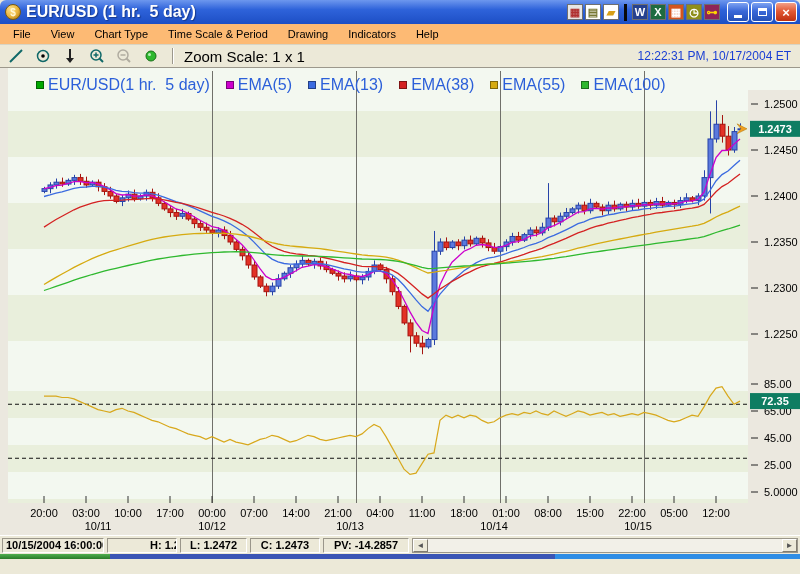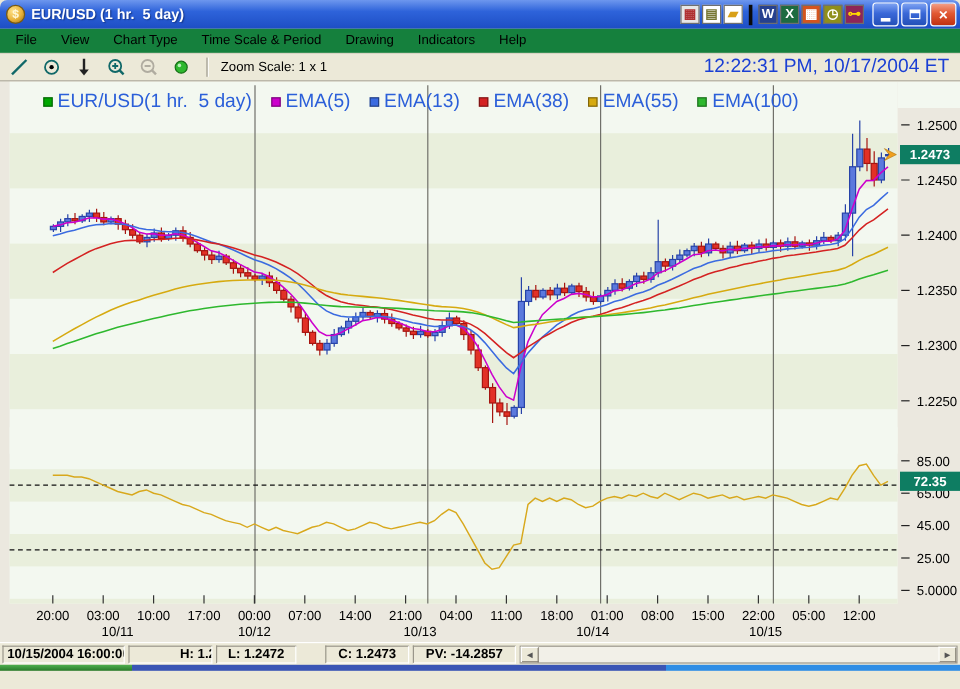--- a/index.html
+++ b/index.html
@@ -5,43 +5,43 @@
   * { box-sizing: border-box; margin: 0; padding: 0; }
   html,body { width:800px; height:574px; overflow:hidden; font-family:"Liberation Sans",sans-serif; background:#ece9d8; }
   .window { position:relative; width:800px; height:574px; }
 
   
   .titlebar { height:24px; background:linear-gradient(180deg,#6d97ee 0%,#2e63da 40%,#1d4ec4 100%);
     display:flex; align-items:center; padding:0 3px 0 5px; border-radius:6px 6px 0 0; }
   .app-icon { width:16px; height:16px; border-radius:50%;
     background:radial-gradient(circle at 35% 30%,#ffe28a,#e8b23a 55%,#9a6d10); border:1px solid #7a5a10;
     display:flex; align-items:center; justify-content:center; color:#fff8d8; font-size:10px; font-weight:bold; }
-  .title { color:#fff; font-weight:bold; font-size:12px; margin-left:5px; white-space:pre; text-shadow:1px 1px 1px #173a8f; }
+  .title { color:#fff; font-weight:bold; font-size:16px; margin-left:5px; white-space:pre; text-shadow:1px 1px 1px #173a8f; }
   .tray { margin-left:auto; display:flex; align-items:center; gap:2px; }
   .tray-icon { width:16px; height:16px; border:1px solid #6f6f6f; font-size:11px; line-height:14px;
     display:flex; align-items:center; justify-content:center; font-weight:bold; cursor:default; }
   .tray-sep { width:3px; height:17px; background:#0a0a0a; margin:0 3px; }
   .winbtns { display:flex; gap:2px; margin-left:7px; }
   .wbtn { width:22px; height:20px; border-radius:3px; border:1px solid #fff; color:#fff;
     display:flex; align-items:center; justify-content:center; font-size:13px; font-weight:bold;
     background:linear-gradient(180deg,#7da2f2 0%,#3a68d8 45%,#2450b8 100%); }
   .wbtn.close { background:linear-gradient(180deg,#f2a088 0%,#e25934 45%,#c03010 100%); }
   .glyph-min { width:8px; height:3px; background:#fff; margin-top:9px; }
   .glyph-max { width:9px; height:8px; border:1px solid #fff; border-top-width:3px; }
 
   
-  .menubar { height:21px; background:#15803d; display:flex; align-items:center; padding-left:3px;
+  .menubar { height:21px; background:#fdba74; display:flex; align-items:center; padding-left:3px;
     border-bottom:1px solid #d8d4c4; }
   .menu-item { font-size:11px; padding:3px 10px; color:#000; }
   .toolbar { height:23px; background:#ece9d8; display:flex; align-items:center; padding:0 6px; gap:7px;
     border-bottom:1px solid #9c988c; }
   .tbtn { width:20px; height:18px; display:flex; align-items:center; justify-content:center; }
   .tsep { width:1px; height:16px; background:#9c988c; box-shadow:1px 0 0 #fff; margin:0 4px; }
-  .zoom-scale { font-size:11px; color:#000; }
-  .clock { margin-left:auto; font-size:16px; color:#1a3fd4; padding-right:3px;text-align:center; }
+  .zoom-scale { font-size:15px; color:#000; }
+  .clock { margin-left:auto; font-size:12px; color:#1a3fd4; padding-right:3px;text-align:center; }
 
   
   .chart-wrap { position:relative; height:467px; background:#ebe8df; }
   #chart-svg { position:absolute; left:0; top:0; }
   svg text { font-family:"Liberation Sans",sans-serif; }
   .legend { position:absolute; display:flex; gap:16px; align-items:center; font-size:16px; color:#2b5fd9; }
   #legend-main { left:36px; top:8px; }
   #legend-rsi  { left:36px; top:291px; }
   .lg-item { display:flex; align-items:center; gap:4px; white-space:pre; }
   .lg-sw { width:8px; height:8px; border:1px solid rgba(0,0,0,.4); }
@@ -499,21 +499,21 @@
         <div class="lg-item"><div class="lg-sw" style="background: rgb(212, 34, 34);"></div><span>EMA(38)</span></div>
         <div class="lg-item"><div class="lg-sw" style="background: rgb(214, 170, 16);"></div><span>EMA(55)</span></div>
         <div class="lg-item"><div class="lg-sw" style="background: rgb(46, 184, 46);"></div><span>EMA(100)</span></div>
       </div>
   </div>
 
   <div class="statusbar" id="statusbar">
       <div class="sb-cell" style="width: 102px;">10/15/2004 16:00:00</div>
       <div class="sb-cell" style="width: 70px; padding-left: 42px;">H: 1.2479</div>
       <div class="sb-cell" style="width: 67px;">L: 1.2472</div>
-      <div class="sb-cell" style="width: 70px; margin-left: 21px;">C: 1.2473</div>
+      <div class="sb-cell" style="width: 70px;">C: 1.2473</div>
       <div class="sb-cell" style="width: 86px;">PV: -14.2857</div>
       <div class="sb-scroll">
         <div class="sb-arrow">◄</div>
         <div class="sb-track"></div>
         <div class="sb-arrow">►</div>
       </div>
     </div>
 
 
   <div class="taskbar">

